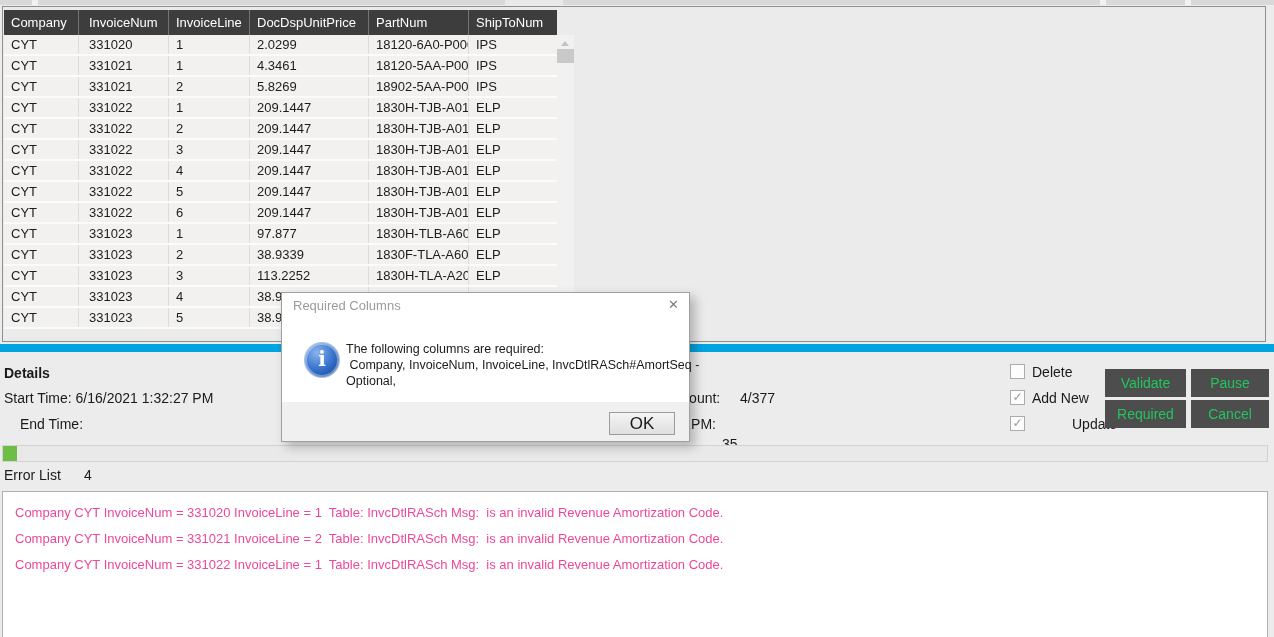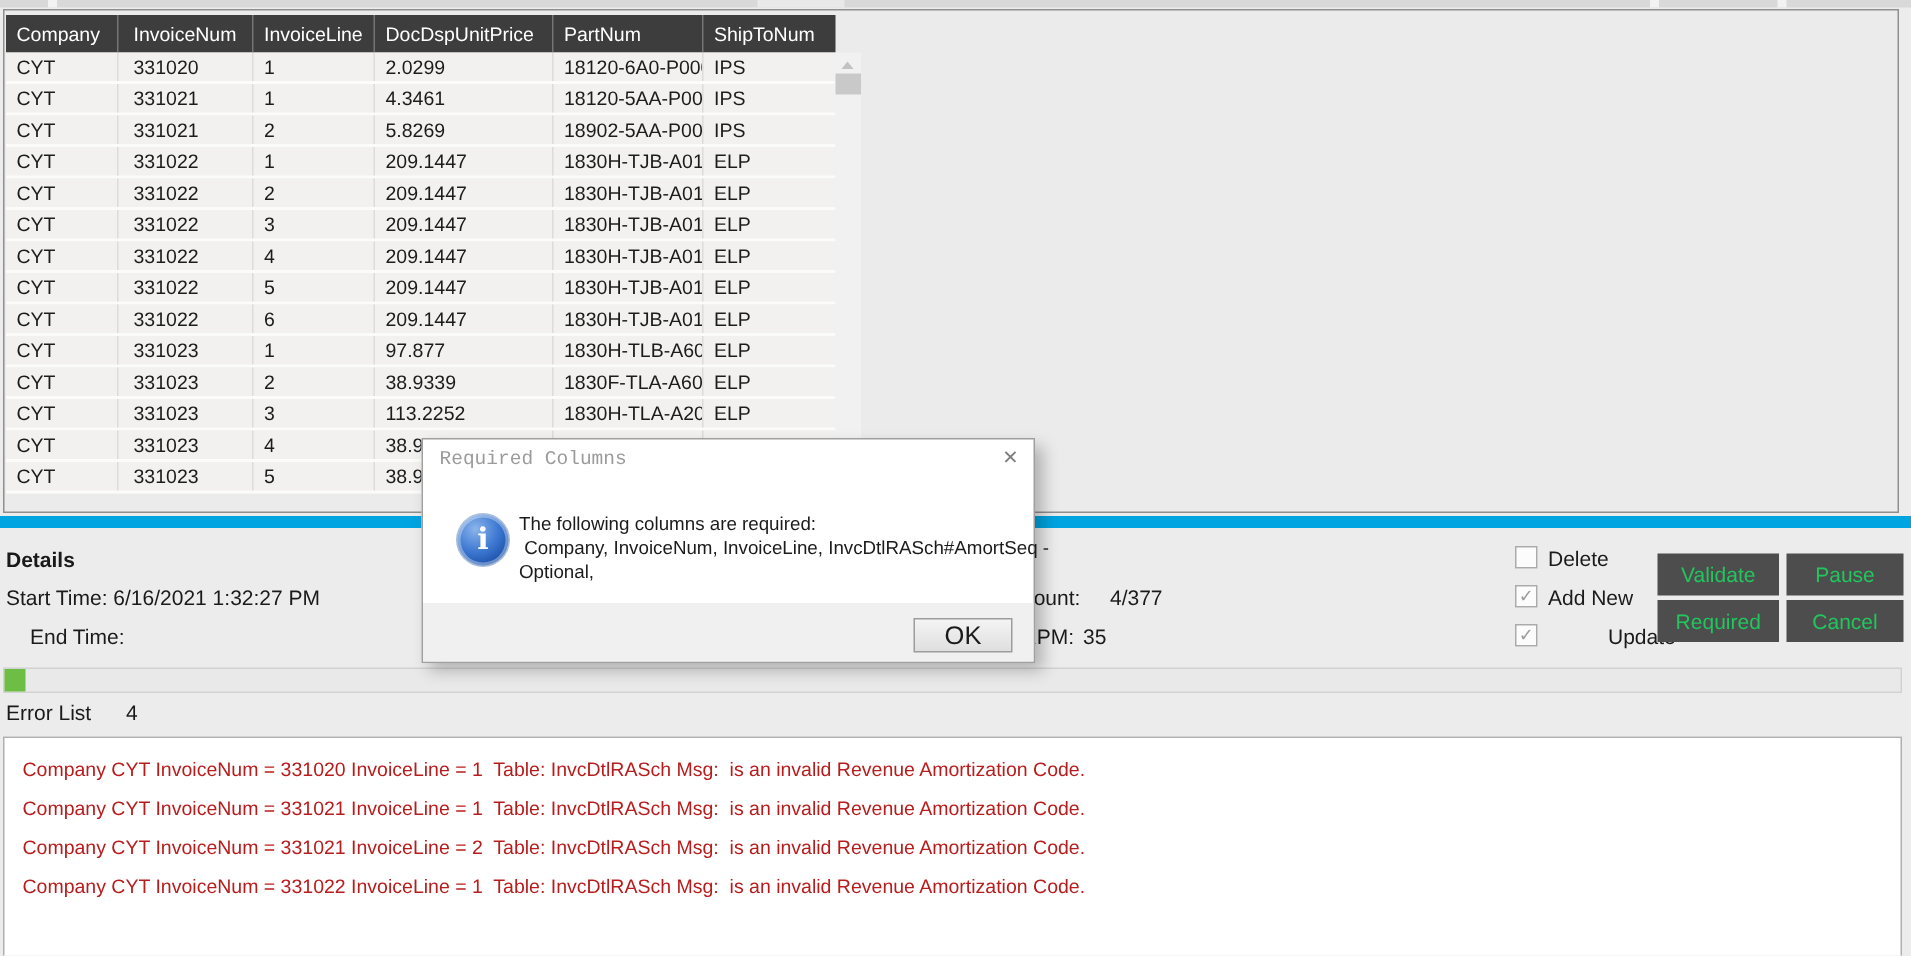--- a/index.html
+++ b/index.html
@@ -47,27 +47,27 @@
               border:none; text-align:center; cursor:default; font-family:"Liberation Sans",sans-serif; }
 
   
   .progress { position:absolute; left:2px; top:445px; width:1266px; height:17px;
               background:#e9e9e9; border:1px solid #d2d2d2; }
   .progress .fill { height:100%; background:var(--progress-green,#6dbe45); }
 
   
   .error-box { position:absolute; left:2px; top:491px; width:1266px; height:150px;
                background:#ffffff; border:1px solid #b0b0b0; padding-top:8px; }
-  .eitem { font-size:13px; color:#b91c1c; padding-left:12px; line-height:26px; white-space:pre; }
+  .eitem { font-size:13px; color:#ec4899; padding-left:12px; line-height:26px; white-space:pre; }
 
   
   .dialog { position:absolute; left:281px; top:292px; width:409px; height:150px;
             background:#ffffff; border:1px solid #9f9f9f; z-index:10;
             box-shadow:5px 5px 10px rgba(0,0,0,0.25); }
-  .dlg-title { position:absolute; left:11px; top:5px; font-size:13px; color:#9b9b9b;font-family:Liberation Mono, monospace; }
+  .dlg-title { position:absolute; left:11px; top:5px; font-size:13px; color:#9b9b9b; }
   .dlg-close { position:absolute; right:10px; top:4px; font-size:13px; color:#7d7d7d; cursor:default; }
   .dlg-icon { position:absolute; left:23px; top:50px; width:34px; height:34px; border-radius:50%;
               background:radial-gradient(circle at 35% 28%, #8ab4ec 0%, #3f7ad2 45%, #1a4fa8 80%, #123c86 100%);
               box-shadow:inset 0 0 0 2px rgba(255,255,255,0.35), 0 0 0 1px #a9bed9;
               text-align:center; }
   .dlg-icon span { font-family:"DejaVu Serif", serif; font-weight:bold; font-size:20px;
                    color:#ffffff; line-height:32px; }
   .dlg-msg { position:absolute; left:64px; top:48px; font-size:12.5px; color:#1b1b1b;
              line-height:16px; white-space:pre; }
   .dlg-footer { position:absolute; left:0; bottom:0; width:100%; height:39px; background:#f0f0f0; }
@@ -221,21 +221,21 @@
 
   <div class="blue-bar"></div>
 
   <div class="txt bold" style="left:4px; top:365px;">Details</div>
   <div class="txt" style="left:4px; top:390px;">Start Time: 6/16/2021 1:32:27 PM</div>
   <div class="txt" style="left:20px; top:416px;">End Time:</div>
 
   <div class="txt" style="left:679px; top:390px;">Count:</div>
   <div class="txt" style="left:740px; top:390px;">4/377</div>
   <div class="txt" style="left:681px; top:416px;">RPM:</div>
-  <div class="txt" style="left:722px; top:416px;">35</div>
+  <div class="txt" style="left:722px; top:436px;">35</div>
 
   <div class="checkbox" style="left:1010px; top:364px;"></div>
   <div class="txt" style="left:1032px; top:364px;">Delete</div>
   <div class="checkbox" style="left:1010px; top:390px;">✓</div>
   <div class="txt" style="left:1032px; top:390px;">Add New</div>
   <div class="checkbox" style="left:1010px; top:416px;">✓</div>
   <div class="txt" style="left:1032px; top:416px;margin-left:40px;">Update</div>
 
   <button class="dark-btn" style="left:1105px; top:369px; width:81px; height:28px;">Validate</button>
   <button class="dark-btn" style="left:1191px; top:369px; width:78px; height:28px;">Pause</button>
@@ -243,21 +243,20 @@
   <button class="dark-btn" style="left:1191px; top:400px; width:78px; height:28px;">Cancel</button>
 
   <div class="progress">
     <div class="fill" style="width: 1.1%;"></div>
   </div>
 
   <div class="txt" style="left:4px; top:467px;">Error List</div>
   <div class="txt" style="left:84px; top:467px;">4</div>
   <div class="error-box">
       <div class="eitem">Company CYT InvoiceNum = 331020 InvoiceLine = 1  Table: InvcDtlRASch Msg:  is an invalid Revenue Amortization Code.</div>
-      <div class="eitem">Company CYT InvoiceNum = 331021 InvoiceLine = 1  Table: InvcDtlRASch Msg:  is an invalid Revenue Amortization Code.</div>
       <div class="eitem">Company CYT InvoiceNum = 331021 InvoiceLine = 2  Table: InvcDtlRASch Msg:  is an invalid Revenue Amortization Code.</div>
       <div class="eitem">Company CYT InvoiceNum = 331022 InvoiceLine = 1  Table: InvcDtlRASch Msg:  is an invalid Revenue Amortization Code.</div>
     </div>
 
   <div class="dialog">
     <div class="dlg-title">Required Columns</div>
     <div class="dlg-close">✕</div>
     <div class="dlg-icon">
       <span>i</span>
     </div>

